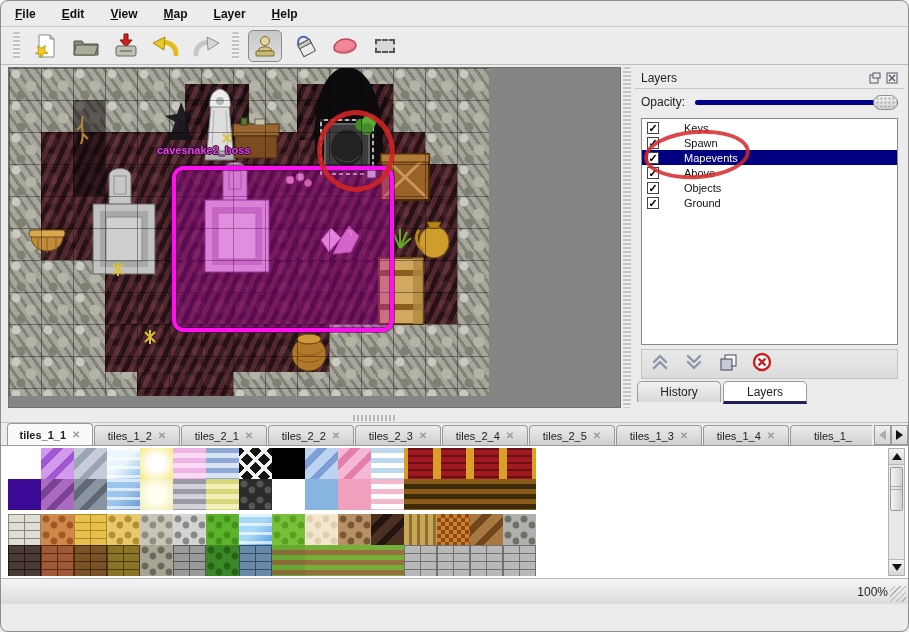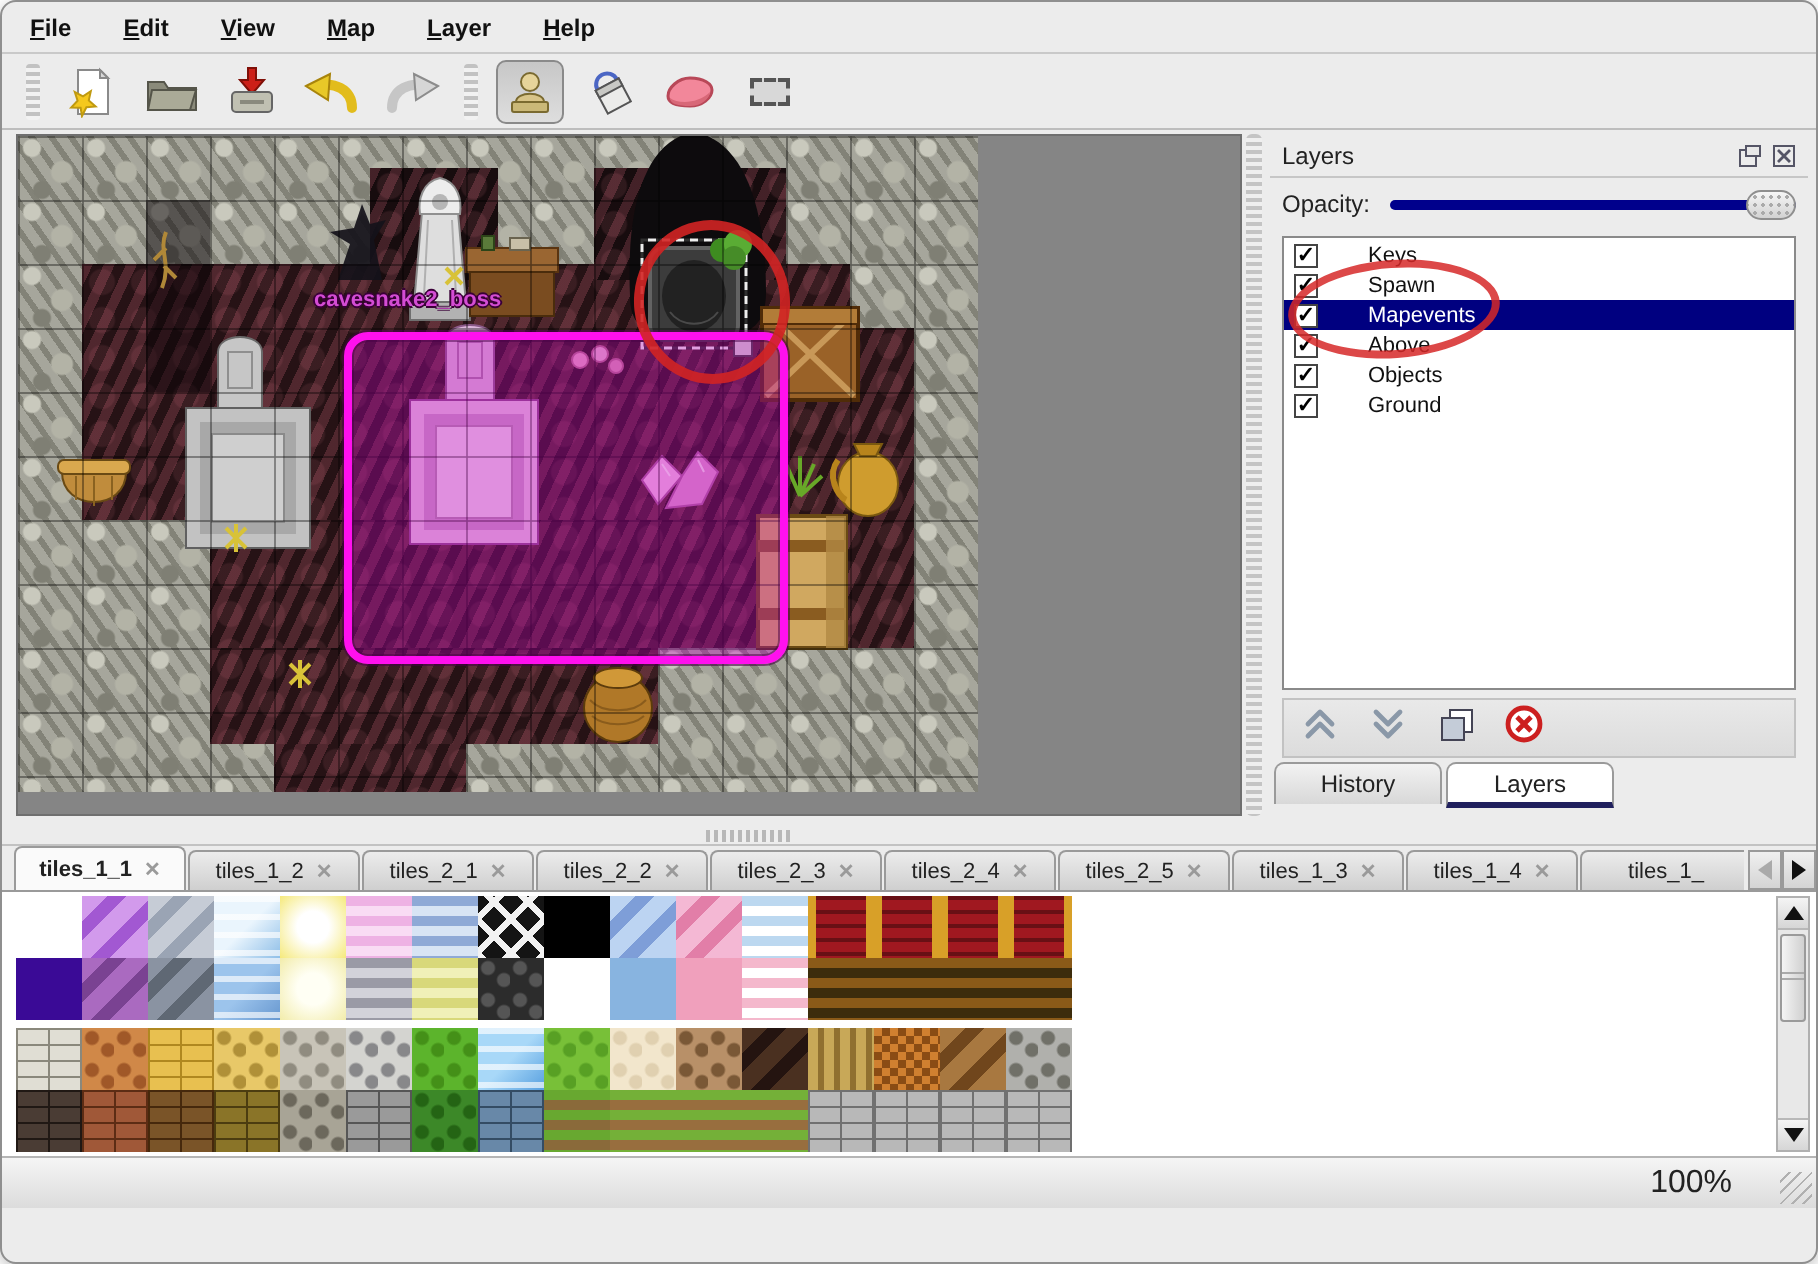--- a/index.html
+++ b/index.html
@@ -122,21 +122,21 @@
     display:flex; align-items:center; justify-content:center; }
   .varrow.bottom{ border-top:1px solid #b8b8b8; border-bottom:none; margin-top:auto; }
   .tri-u{ width:0; height:0; border-left:5px solid rgba(0,0,0,0); border-right:5px solid rgba(0,0,0,0); border-bottom:7px solid #111; }
   .tri-d{ width:0; height:0; border-left:5px solid rgba(0,0,0,0); border-right:5px solid rgba(0,0,0,0); border-top:7px solid #111; }
   .vthumb{ height:44px; margin:2px 1px; border:1px solid #9a9a9a; border-radius:2px;
     background:linear-gradient(90deg,#f4f4f4,#d0d0d0);
     background-image:repeating-linear-gradient(180deg, rgba(0,0,0,0) 0 18px, #aaa 18px 19px, rgba(0,0,0,0) 19px 21px, #aaa 21px 22px, rgba(0,0,0,0) 22px 44px),linear-gradient(90deg,#f4f4f4,#d0d0d0); }
   
   .statusbar{ position:relative; display:flex; align-items:center; height:26px;
     border-top:1px solid #b5b5b5; background:linear-gradient(180deg,#f5f5f5,#dcdcdc); }
-  .zoomlvl{ margin-left:auto; margin-right:42px; font-size:16px; color:#222; }
+  .zoomlvl{ margin-left:auto; margin-right:20px; font-size:12px; color:#222; }
   .gripcorner{ position:absolute; right:2px; bottom:2px; width:16px; height:16px;
     background:repeating-linear-gradient(135deg, rgba(0,0,0,0) 0 3px, #b0b0b0 3px 4px); }
 </style>
 </head>
 <body>
 
 <div class="window">
 
   <div class="menubar">
       <div class="menu-item"><u>F</u>ile</div>

